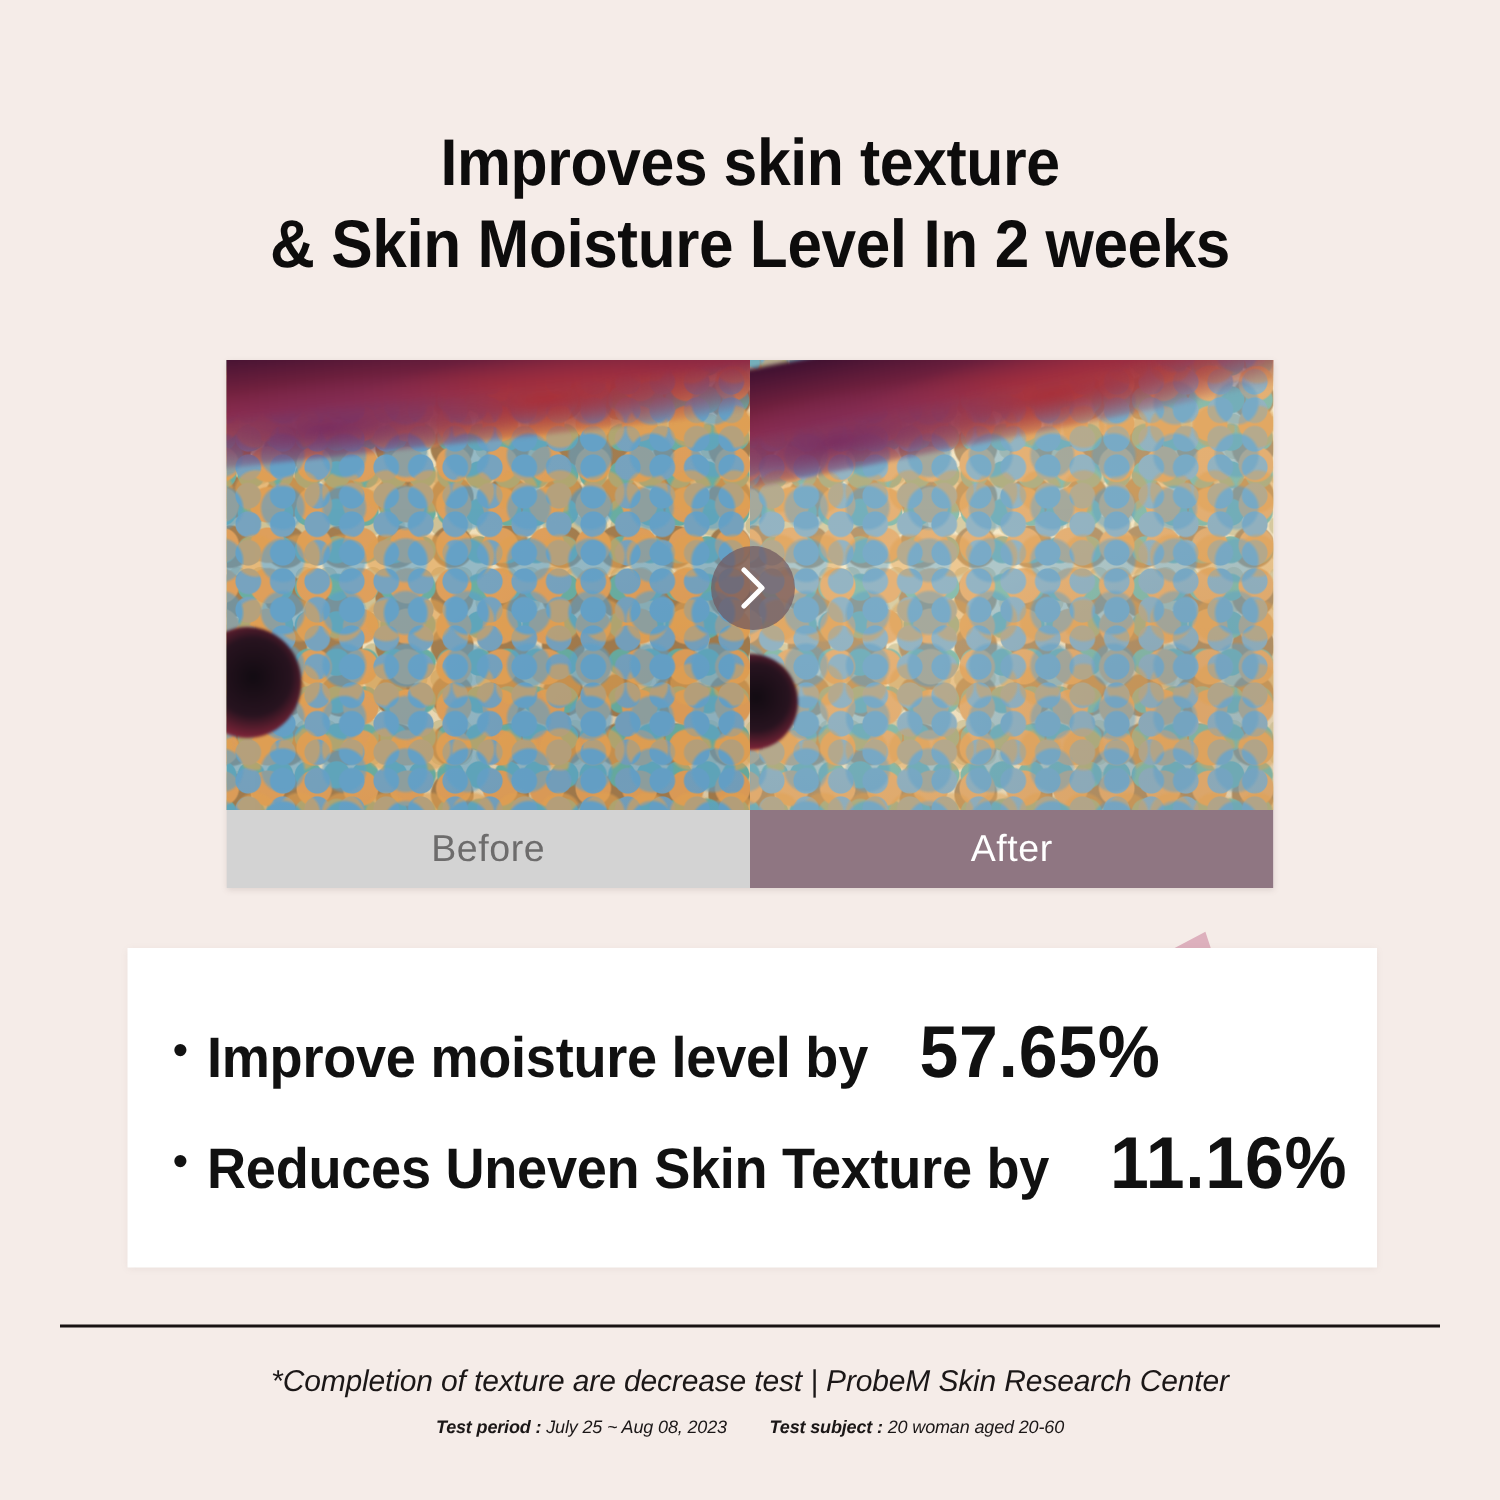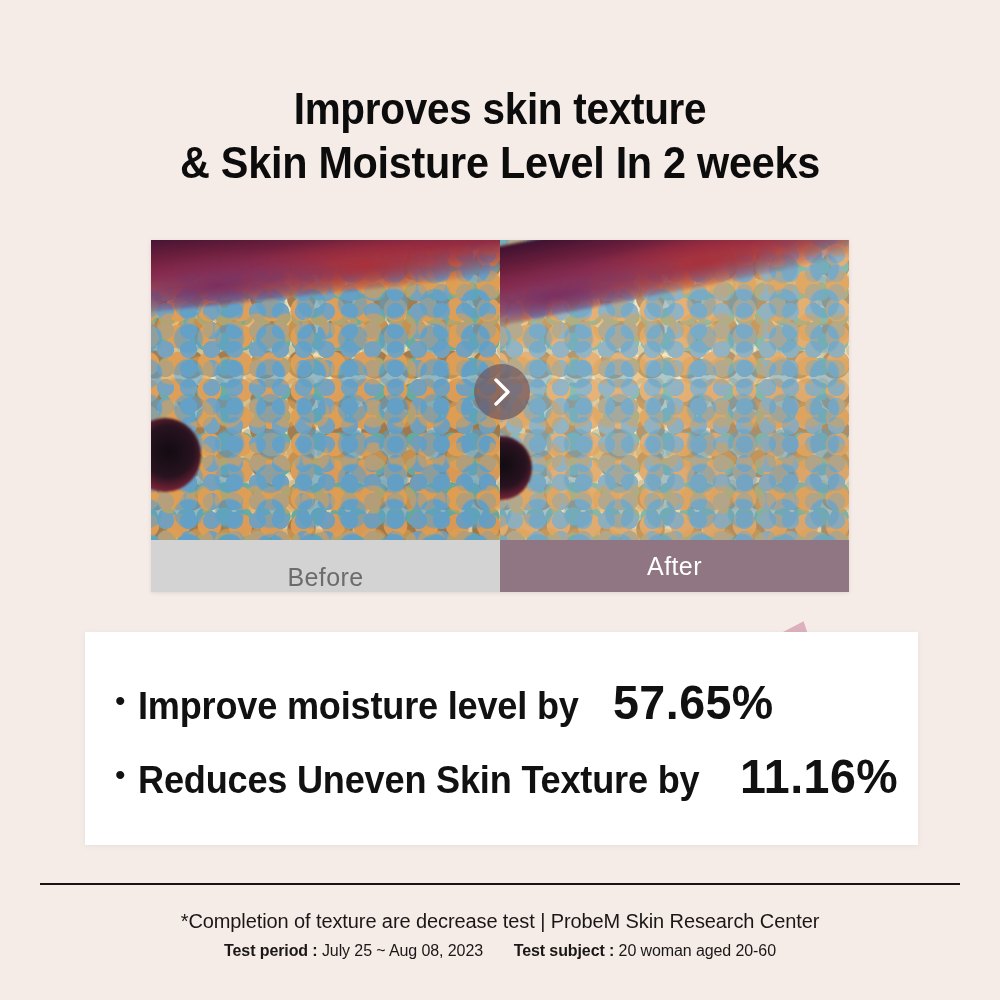--- a/index.html
+++ b/index.html
@@ -128,21 +128,21 @@
     left: 0;
     top: 300px;
     width: 349px;
     height: 52px;
     display: flex;
     align-items: center;
     justify-content: center;
     font-size: 25px;
     letter-spacing: 0.4px;
   }
-  .label-before { background: #d3d3d3; color: #6d6c6c; align-items: flex-end; }
+  .label-before { background: #d3d3d3; color: #6d6c6c; }
   .label-after  { background: #8f7682; color: #ffffff; justify-content: center; }
 
   .chevron-badge {
     position: absolute;
     left: 474px;
     top: 364px;
     width: 56px;
     height: 56px;
     border-radius: 50%;
     background: rgba(111, 87, 95, 0.72);
@@ -219,28 +219,29 @@
     background: #191313;
     z-index: 2;
   }
   .footer {
     position: absolute;
     left: 0;
     top: 906px;
     width: 1000px;
     text-align: center;
     color: #1b1717;
+    font-style: italic;
   }
   .footer-line1 {
     font-size: 20px;
     line-height: 30px;
     letter-spacing: -0.1px;
   }
   .footer-line2 {
-    font-size: 16px;
+    font-size: 12px;
     line-height: 30px;
     letter-spacing: -0.1px;
   }
   .footer-line2 .lbl { font-weight: bold; }
   .gap { display: inline-block; width: 22px; }
 </style>
 </head>
 <body>
 
 <div class="headline">

